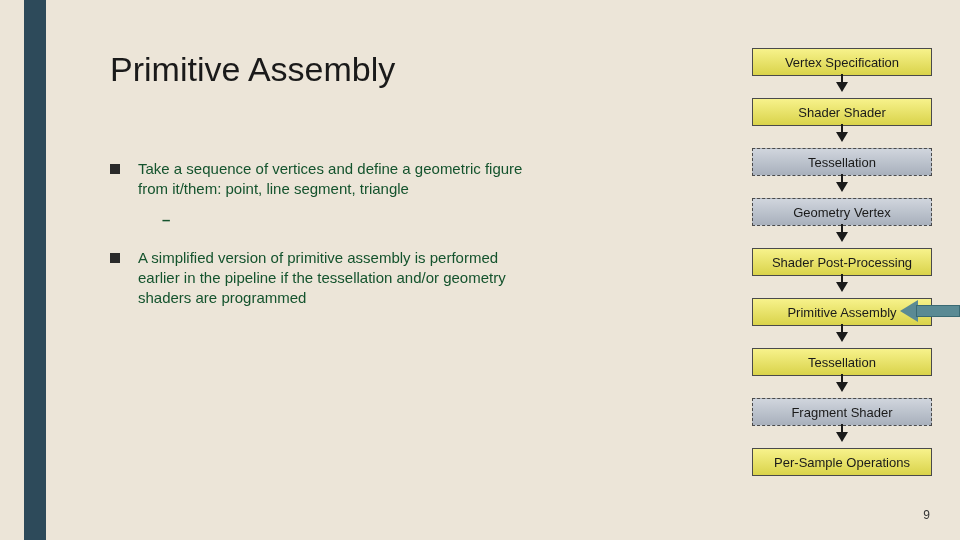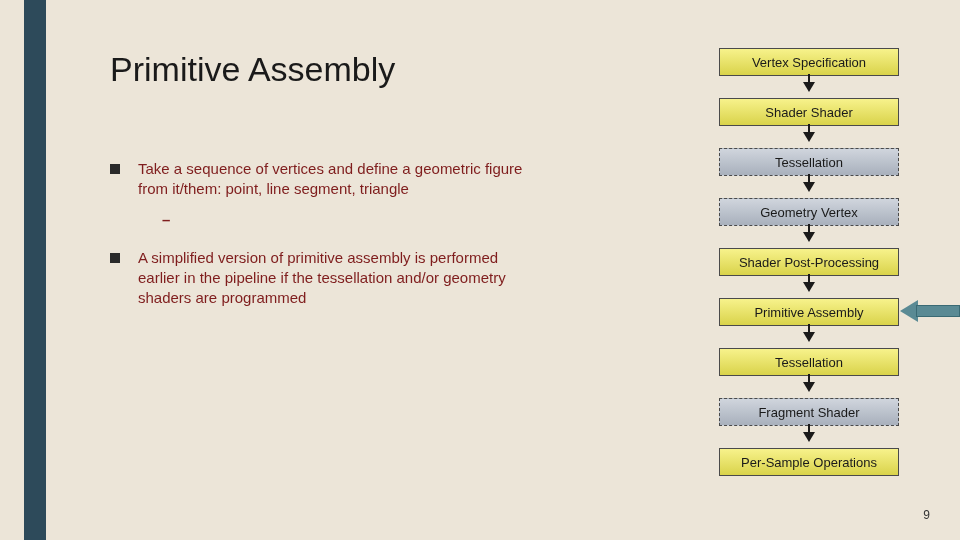--- a/index.html
+++ b/index.html
@@ -27,21 +27,21 @@
   }
   .title {
     font-size: 34px;
     font-weight: 400;
     color: #1a1a1a;
     margin-bottom: 70px;
     font-family: Arial, sans-serif;
   }
   .bullets {
     font-size: 15px;
-    color: #7f1d1d;
+    color: #14532d;
     line-height: 1.35;
   }
   .bullet-row {
     display: flex;
     margin-bottom: 18px;
   }
   .bullet-marker {
     width: 10px;
     height: 10px;
     background: #2a2a2a;
@@ -56,21 +56,21 @@
     margin-left: 24px;
   }
   .sub-marker {
     font-weight: bold;
     margin-right: 14px;
     font-size: 15px;
   }
   .sub-text { font-style: italic; }
   .pipeline {
     position: absolute;
-    right: 56px;
+    right: 23px;
     top: 48px;
     width: 190px;
     display: flex;
     flex-direction: column;
     align-items: center;
   }
   .stage {
     width: 180px;
     height: 28px;
     display: flex;

